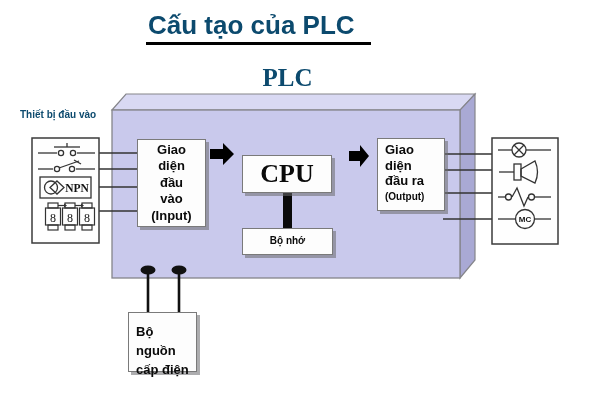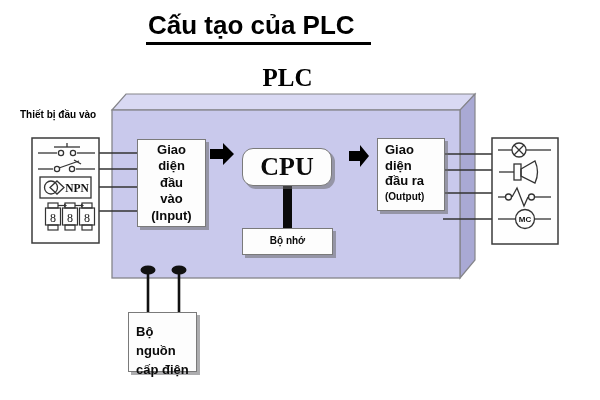--- a/index.html
+++ b/index.html
@@ -1,21 +1,21 @@
 <!DOCTYPE html>
 <html><head>
 <meta charset="utf-8">
 <style>
   html,body{margin:0;padding:0;background:#fff;}
   #stage{
     position:relative;width:600px;height:400px;background:#ffffff;
     font-family:"Liberation Sans",sans-serif;overflow:hidden;
   }
   #diagram-svg{position:absolute;left:0;top:0;z-index:1;}
-  .ovl{position:absolute;z-index:2;color:#000000;}
+  .ovl{position:absolute;z-index:2;color:#0c4a6e;}
   #main-title{
     left:146px;top:10px;font-size:26px;font-weight:bold;letter-spacing:0px;
   }
   #main-title .underline{
     display:inline-block;border-bottom:3px solid #000;padding:0 16px 1px 2px;
   }
   #plc-label{
     left:240px;top:64px;width:95px;text-align:center;
     font-family:"Liberation Serif",serif;font-weight:bold;font-size:25px;
   }
@@ -25,22 +25,22 @@
   .white-box{
     background:#fdfdfd;border:1.5px solid #7a7a7a;box-sizing:border-box;
     box-shadow:3px 3px 0 rgba(105,105,110,0.55);
     font-weight:bold;color:#0a0a0a;
   }
   #input-interface-box{
     left:137px;top:139px;width:69px;height:88px;text-align:center;
     font-size:13px;line-height:16.4px;padding-top:2px;
   }
   #cpu-box{
-    left:242px;top:148px;width:90px;height:38px;text-align:center;
-    font-family:"Liberation Serif",serif;font-size:26px;line-height:35px;border-radius:11px;
+    left:242px;top:155px;width:90px;height:38px;text-align:center;
+    font-family:"Liberation Serif",serif;font-size:26px;line-height:35px;
   }
   #memory-box{
     left:242px;top:228px;width:91px;height:27px;text-align:center;
     font-size:10px;line-height:24px;
   }
   #output-interface-box{
     left:377px;top:138px;width:68px;height:73px;text-align:left;
     font-size:13px;line-height:15.5px;padding:3px 0 0 7px;
   }
   #output-interface-box .small{font-size:10px;}

